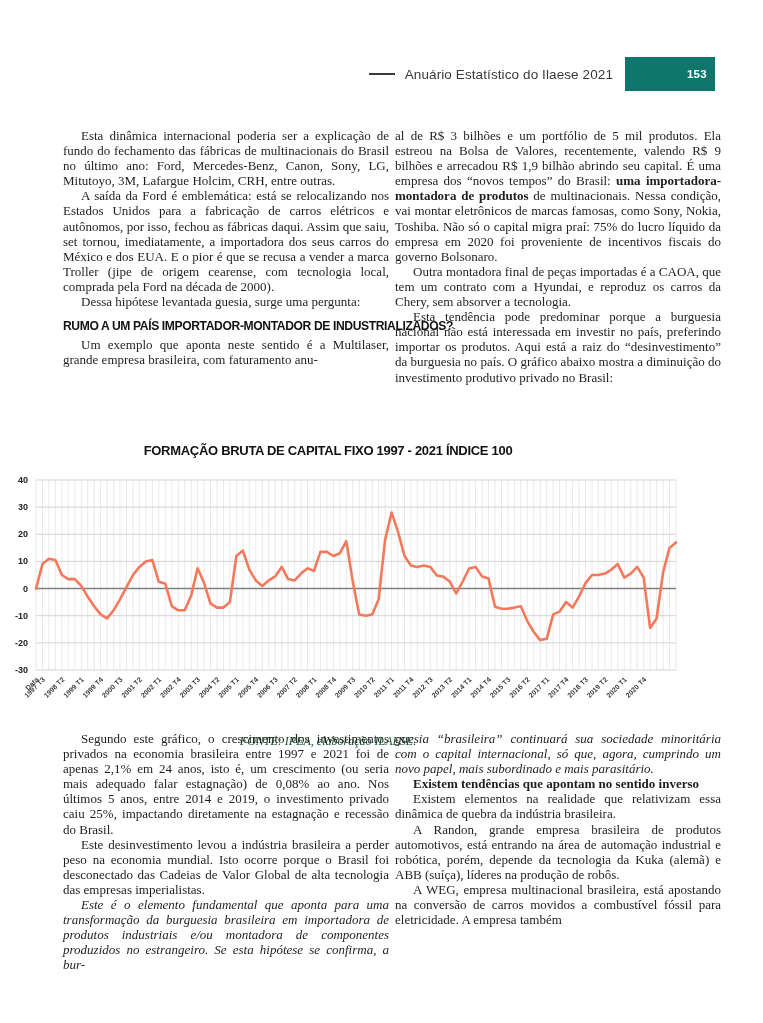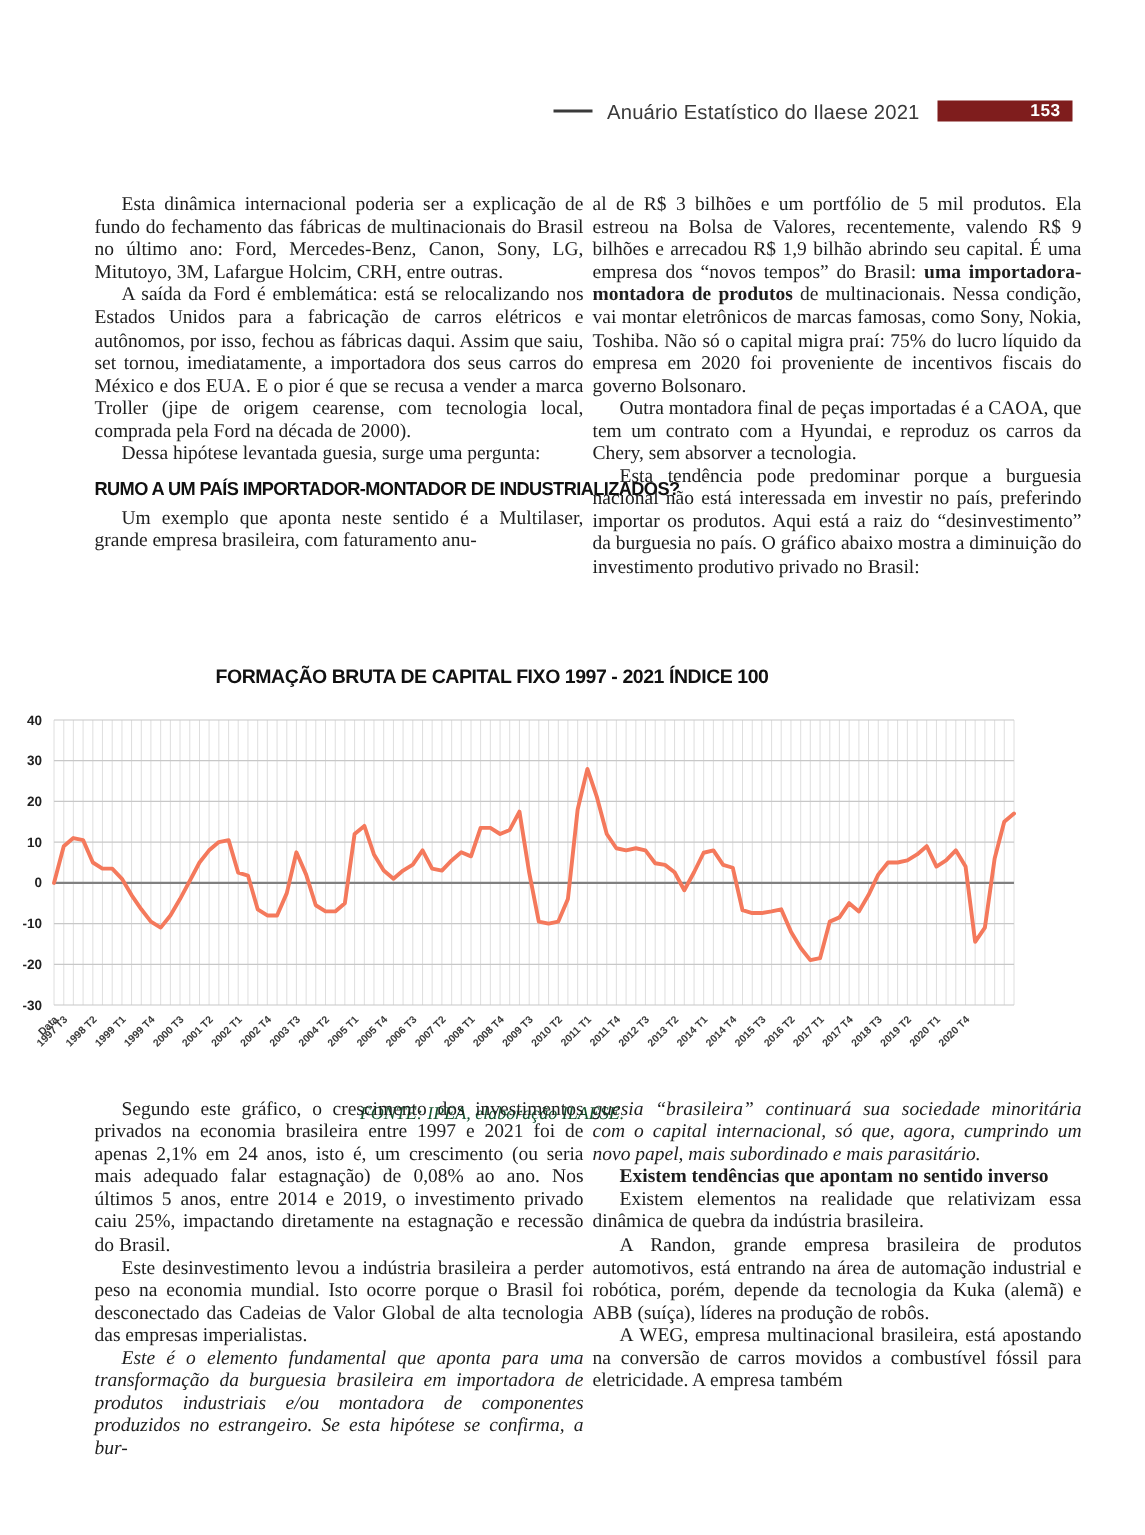--- a/index.html
+++ b/index.html
@@ -18,21 +18,21 @@
     height:24px;
     margin-top:12px;
   }
   .header-rule{width:26px;height:2px;background:#3a3a3a;margin-right:10px;}
   .header-title{
     font-family:"Liberation Sans", sans-serif;
     font-size:13.5px;color:#3a3a3a;letter-spacing:.1px;
     margin-right:12px;white-space:nowrap;
   }
   .page-badge{
-    width:90px;height:14px;background:#7f1d1d;
+    width:90px;height:34px;background:#0f766e;
     display:flex;align-items:center;justify-content:flex-end;
     padding-right:8px;box-sizing:border-box;
   }
   .page-badge span{
     font-family:"Liberation Sans", sans-serif;
     font-weight:bold;font-size:11.5px;color:#ffffff;letter-spacing:.3px;
   }
   
   .cols{
     position:absolute;left:63px;width:660px;

